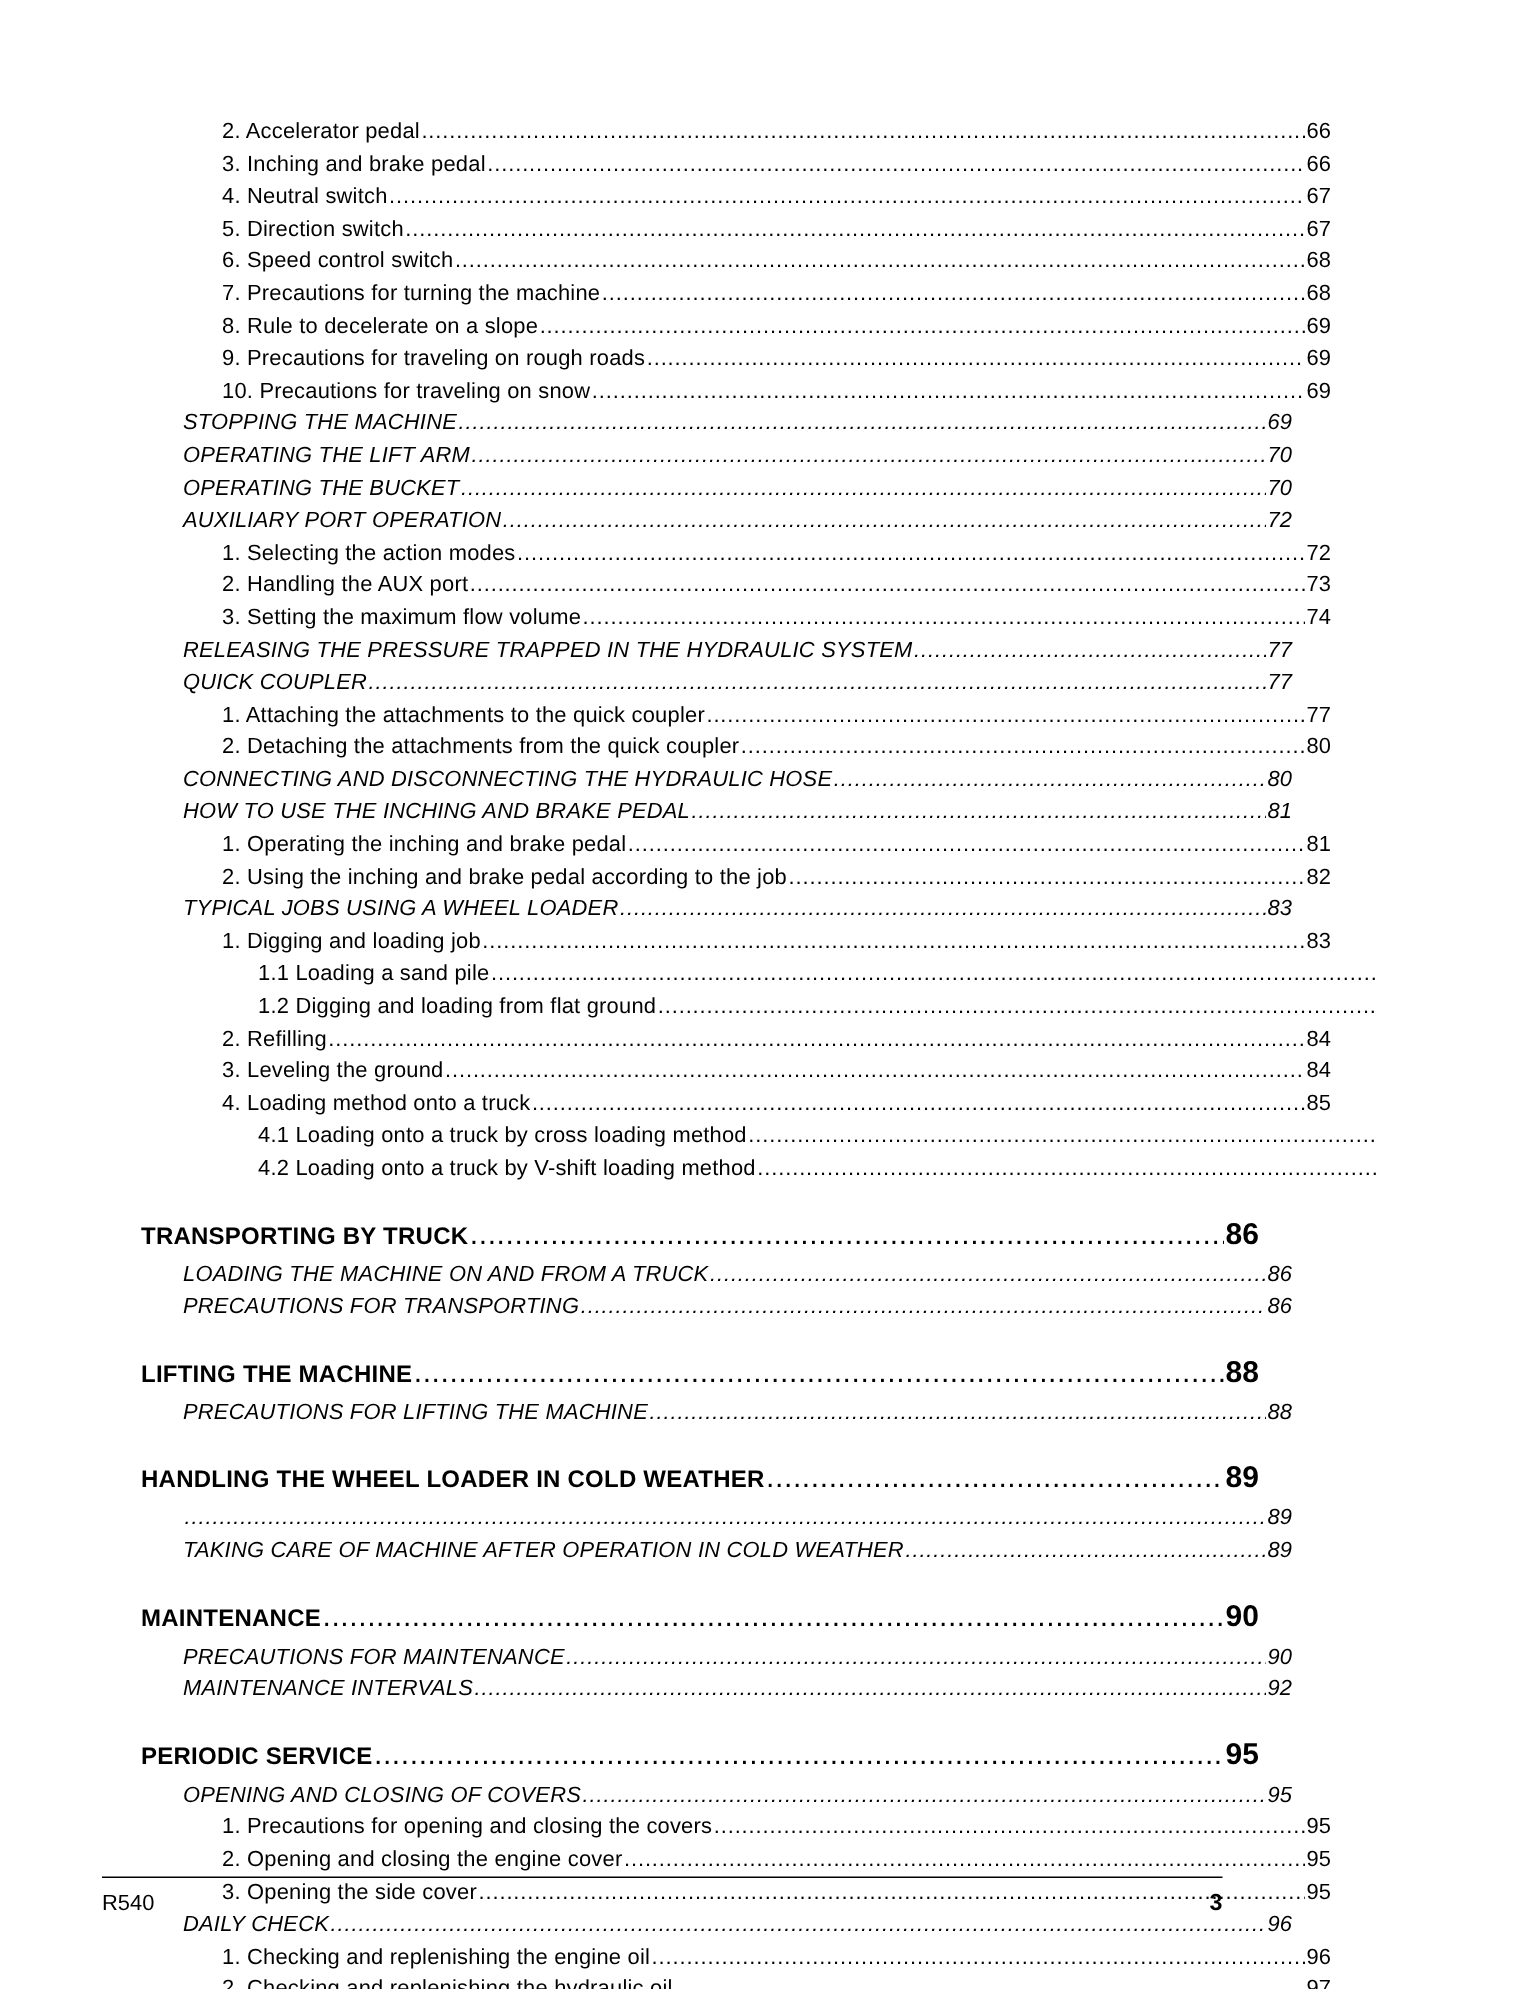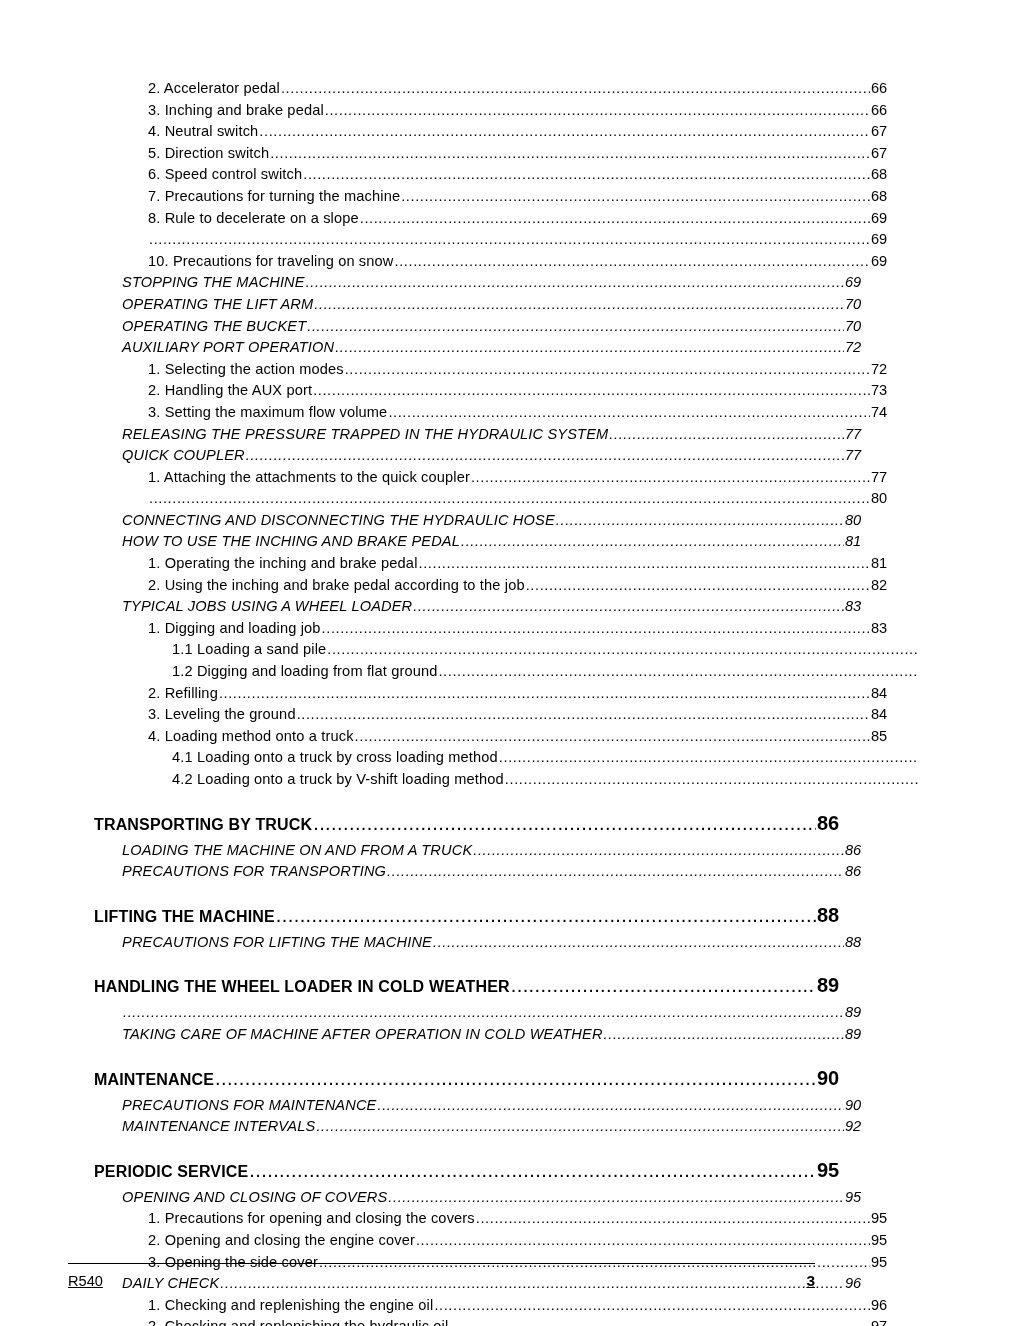--- a/index.html
+++ b/index.html
@@ -66,22 +66,21 @@
   .lvl-1 { padding-left: 54px; font-style: italic; }
   .lvl-2 { padding-left: 80px; }
   .lvl-3 { padding-left: 104px; }
 
   .spacer-lg { height: 17px; }
 
   .footer {
     position: absolute;
     left: 68px;
     right: 68px;
-    bottom: 36px;
-    text-decoration: underline;
+    bottom: 48px;
   }
   .footer-rule {
     border-top: 1.6px solid #000;
     width: 100%;
     margin-bottom: 8px;
   }
   .footer-inner {
     display: flex;
     justify-content: space-between;
     align-items: baseline;
@@ -124,20 +123,21 @@
         <span class="toc-label">7. Precautions for turning the machine</span>
         <span class="dots">........................................................................................................................................................................................................</span>
         <span class="toc-page">68</span>
       </div>
       <div class="toc-row lvl-2">
         <span class="toc-label">8. Rule to decelerate on a slope</span>
         <span class="dots">........................................................................................................................................................................................................</span>
         <span class="toc-page">69</span>
       </div>
       <div class="toc-row lvl-2">
+        <span class="toc-label">9. Precautions for traveling on rough roads</span>
         <span class="dots">........................................................................................................................................................................................................</span>
         <span class="toc-page">69</span>
       </div>
       <div class="toc-row lvl-2">
         <span class="toc-label">10. Precautions for traveling on snow</span>
         <span class="dots">........................................................................................................................................................................................................</span>
         <span class="toc-page">69</span>
       </div>
       <div class="toc-row lvl-1">
         <span class="toc-label">STOPPING THE MACHINE</span>
@@ -183,20 +183,21 @@
         <span class="toc-label">QUICK COUPLER</span>
         <span class="dots">........................................................................................................................................................................................................</span>
         <span class="toc-page">77</span>
       </div>
       <div class="toc-row lvl-2">
         <span class="toc-label">1. Attaching the attachments to the quick coupler</span>
         <span class="dots">........................................................................................................................................................................................................</span>
         <span class="toc-page">77</span>
       </div>
       <div class="toc-row lvl-2">
+        <span class="toc-label">2. Detaching the attachments from the quick coupler</span>
         <span class="dots">........................................................................................................................................................................................................</span>
         <span class="toc-page">80</span>
       </div>
       <div class="toc-row lvl-1">
         <span class="toc-label">CONNECTING AND DISCONNECTING THE HYDRAULIC HOSE</span>
         <span class="dots">........................................................................................................................................................................................................</span>
         <span class="toc-page">80</span>
       </div>
       <div class="toc-row lvl-1">
         <span class="toc-label">HOW TO USE THE INCHING AND BRAKE PEDAL</span>

